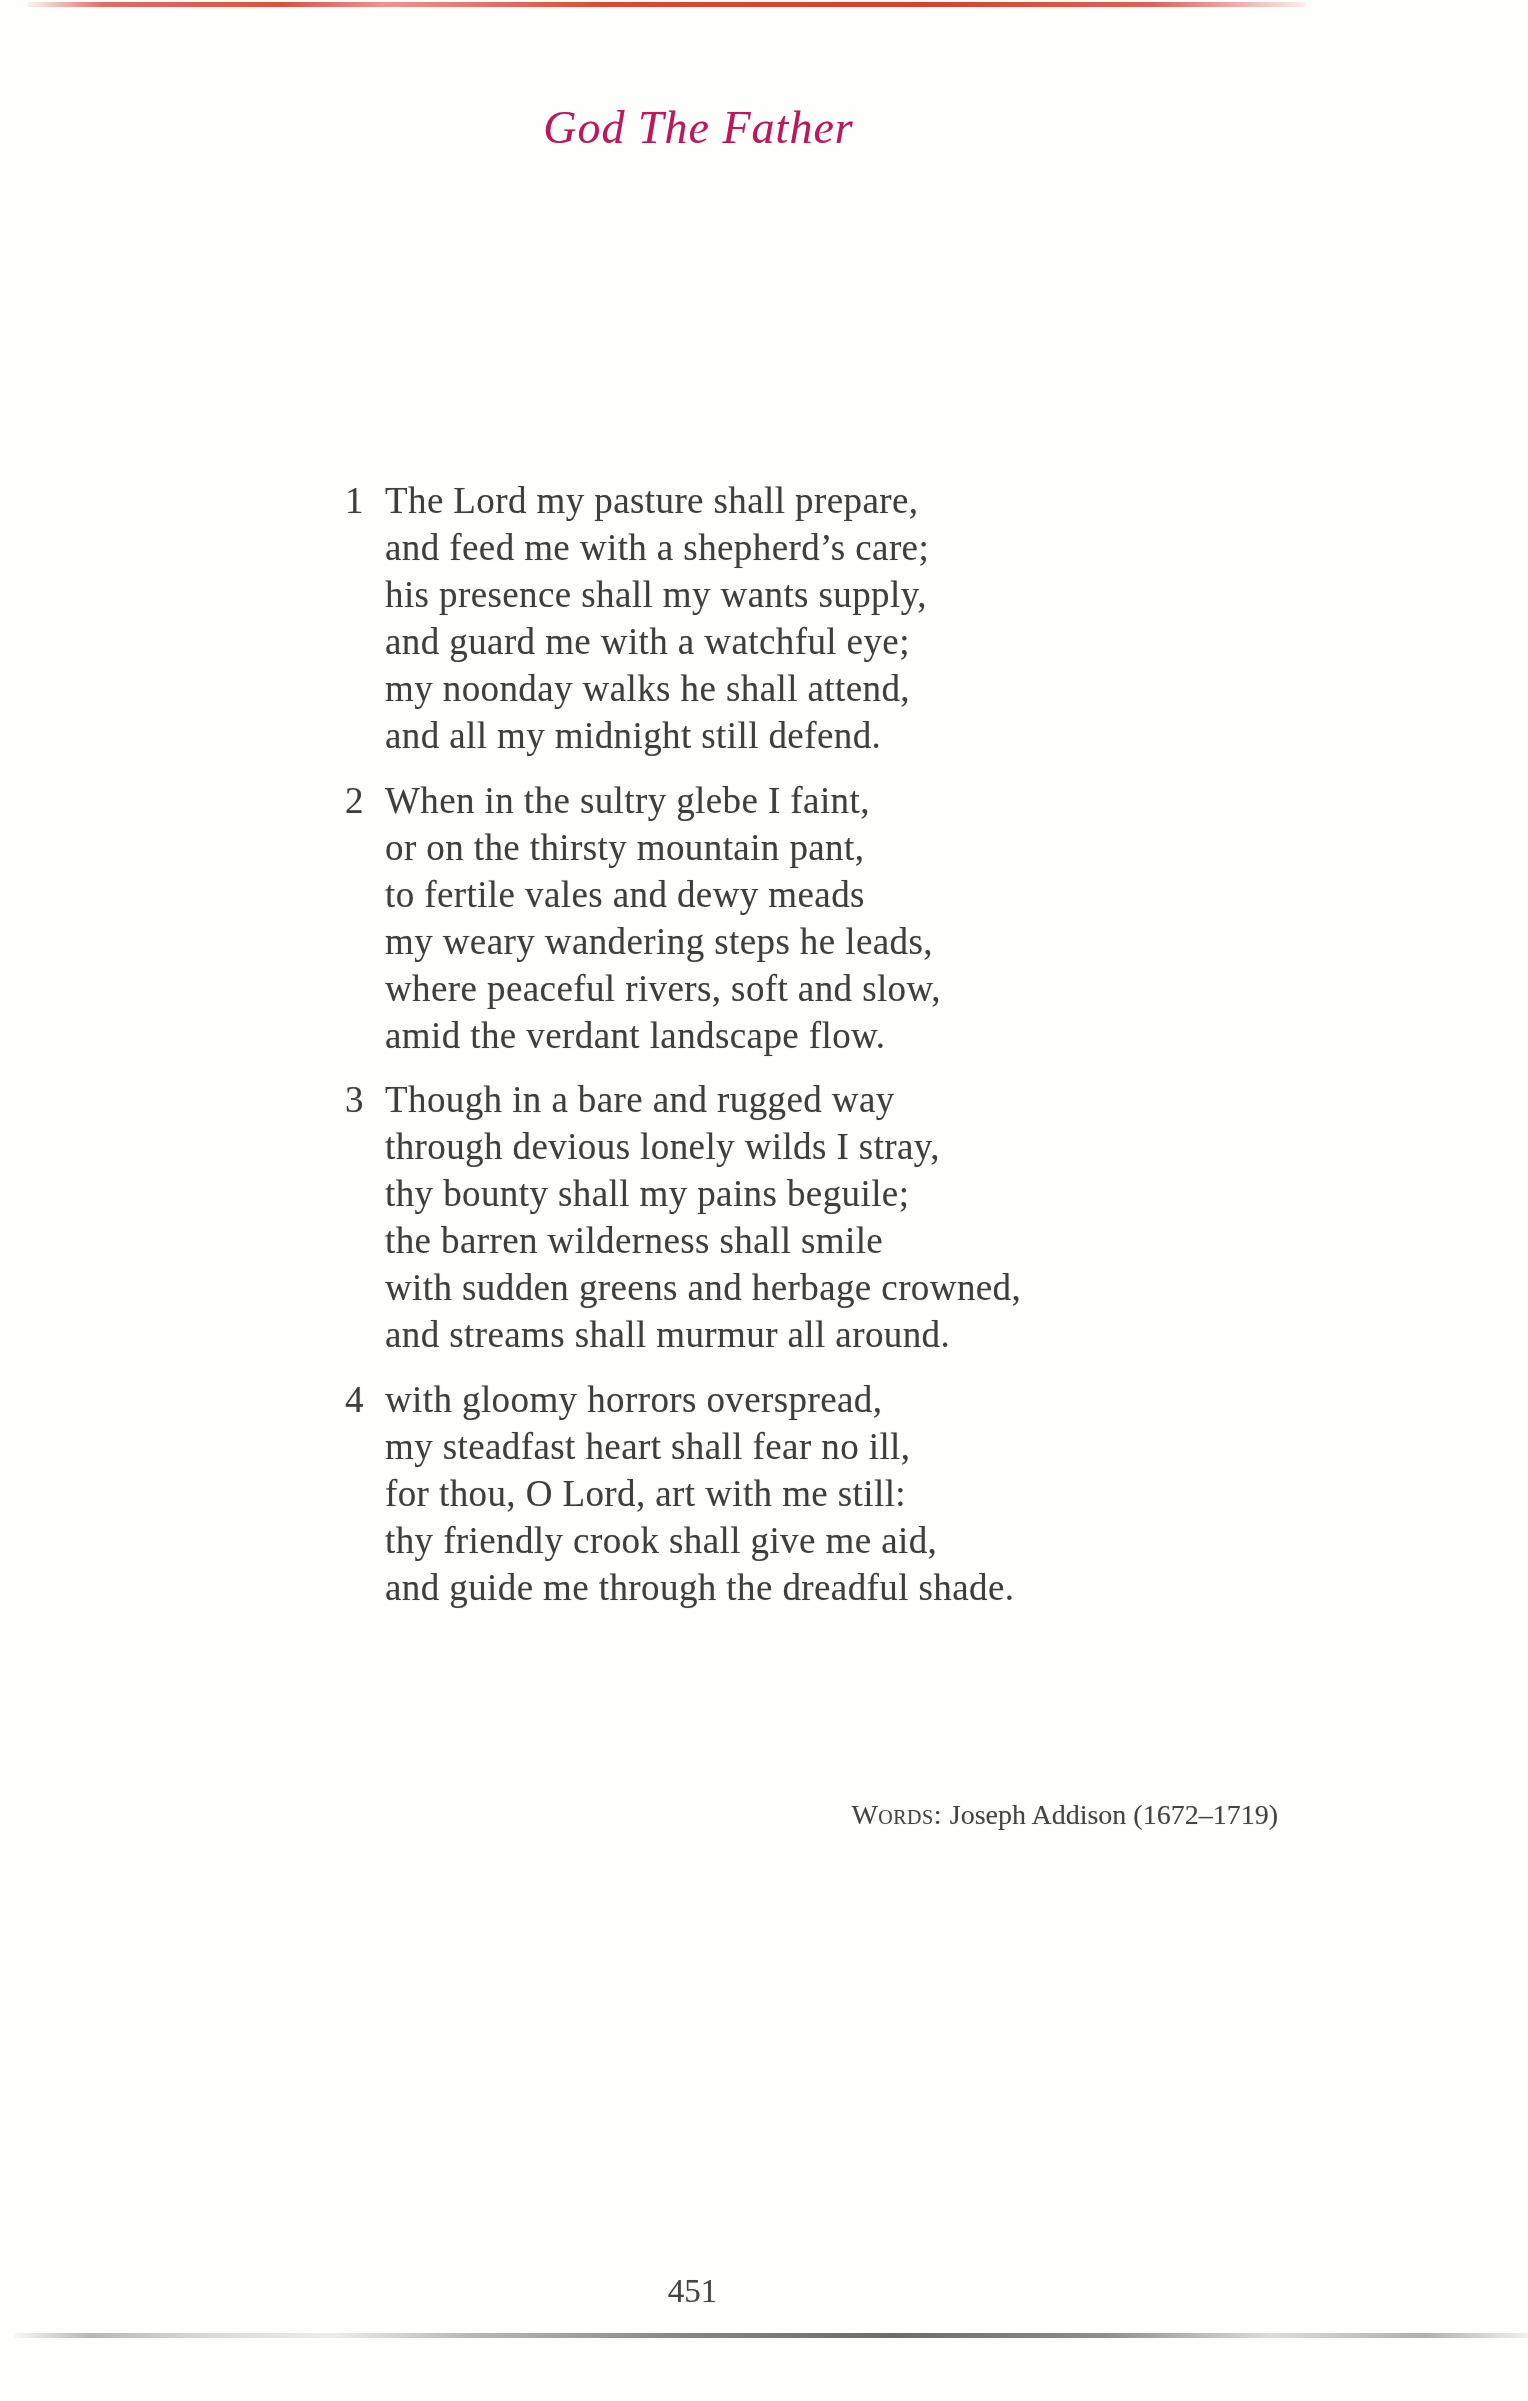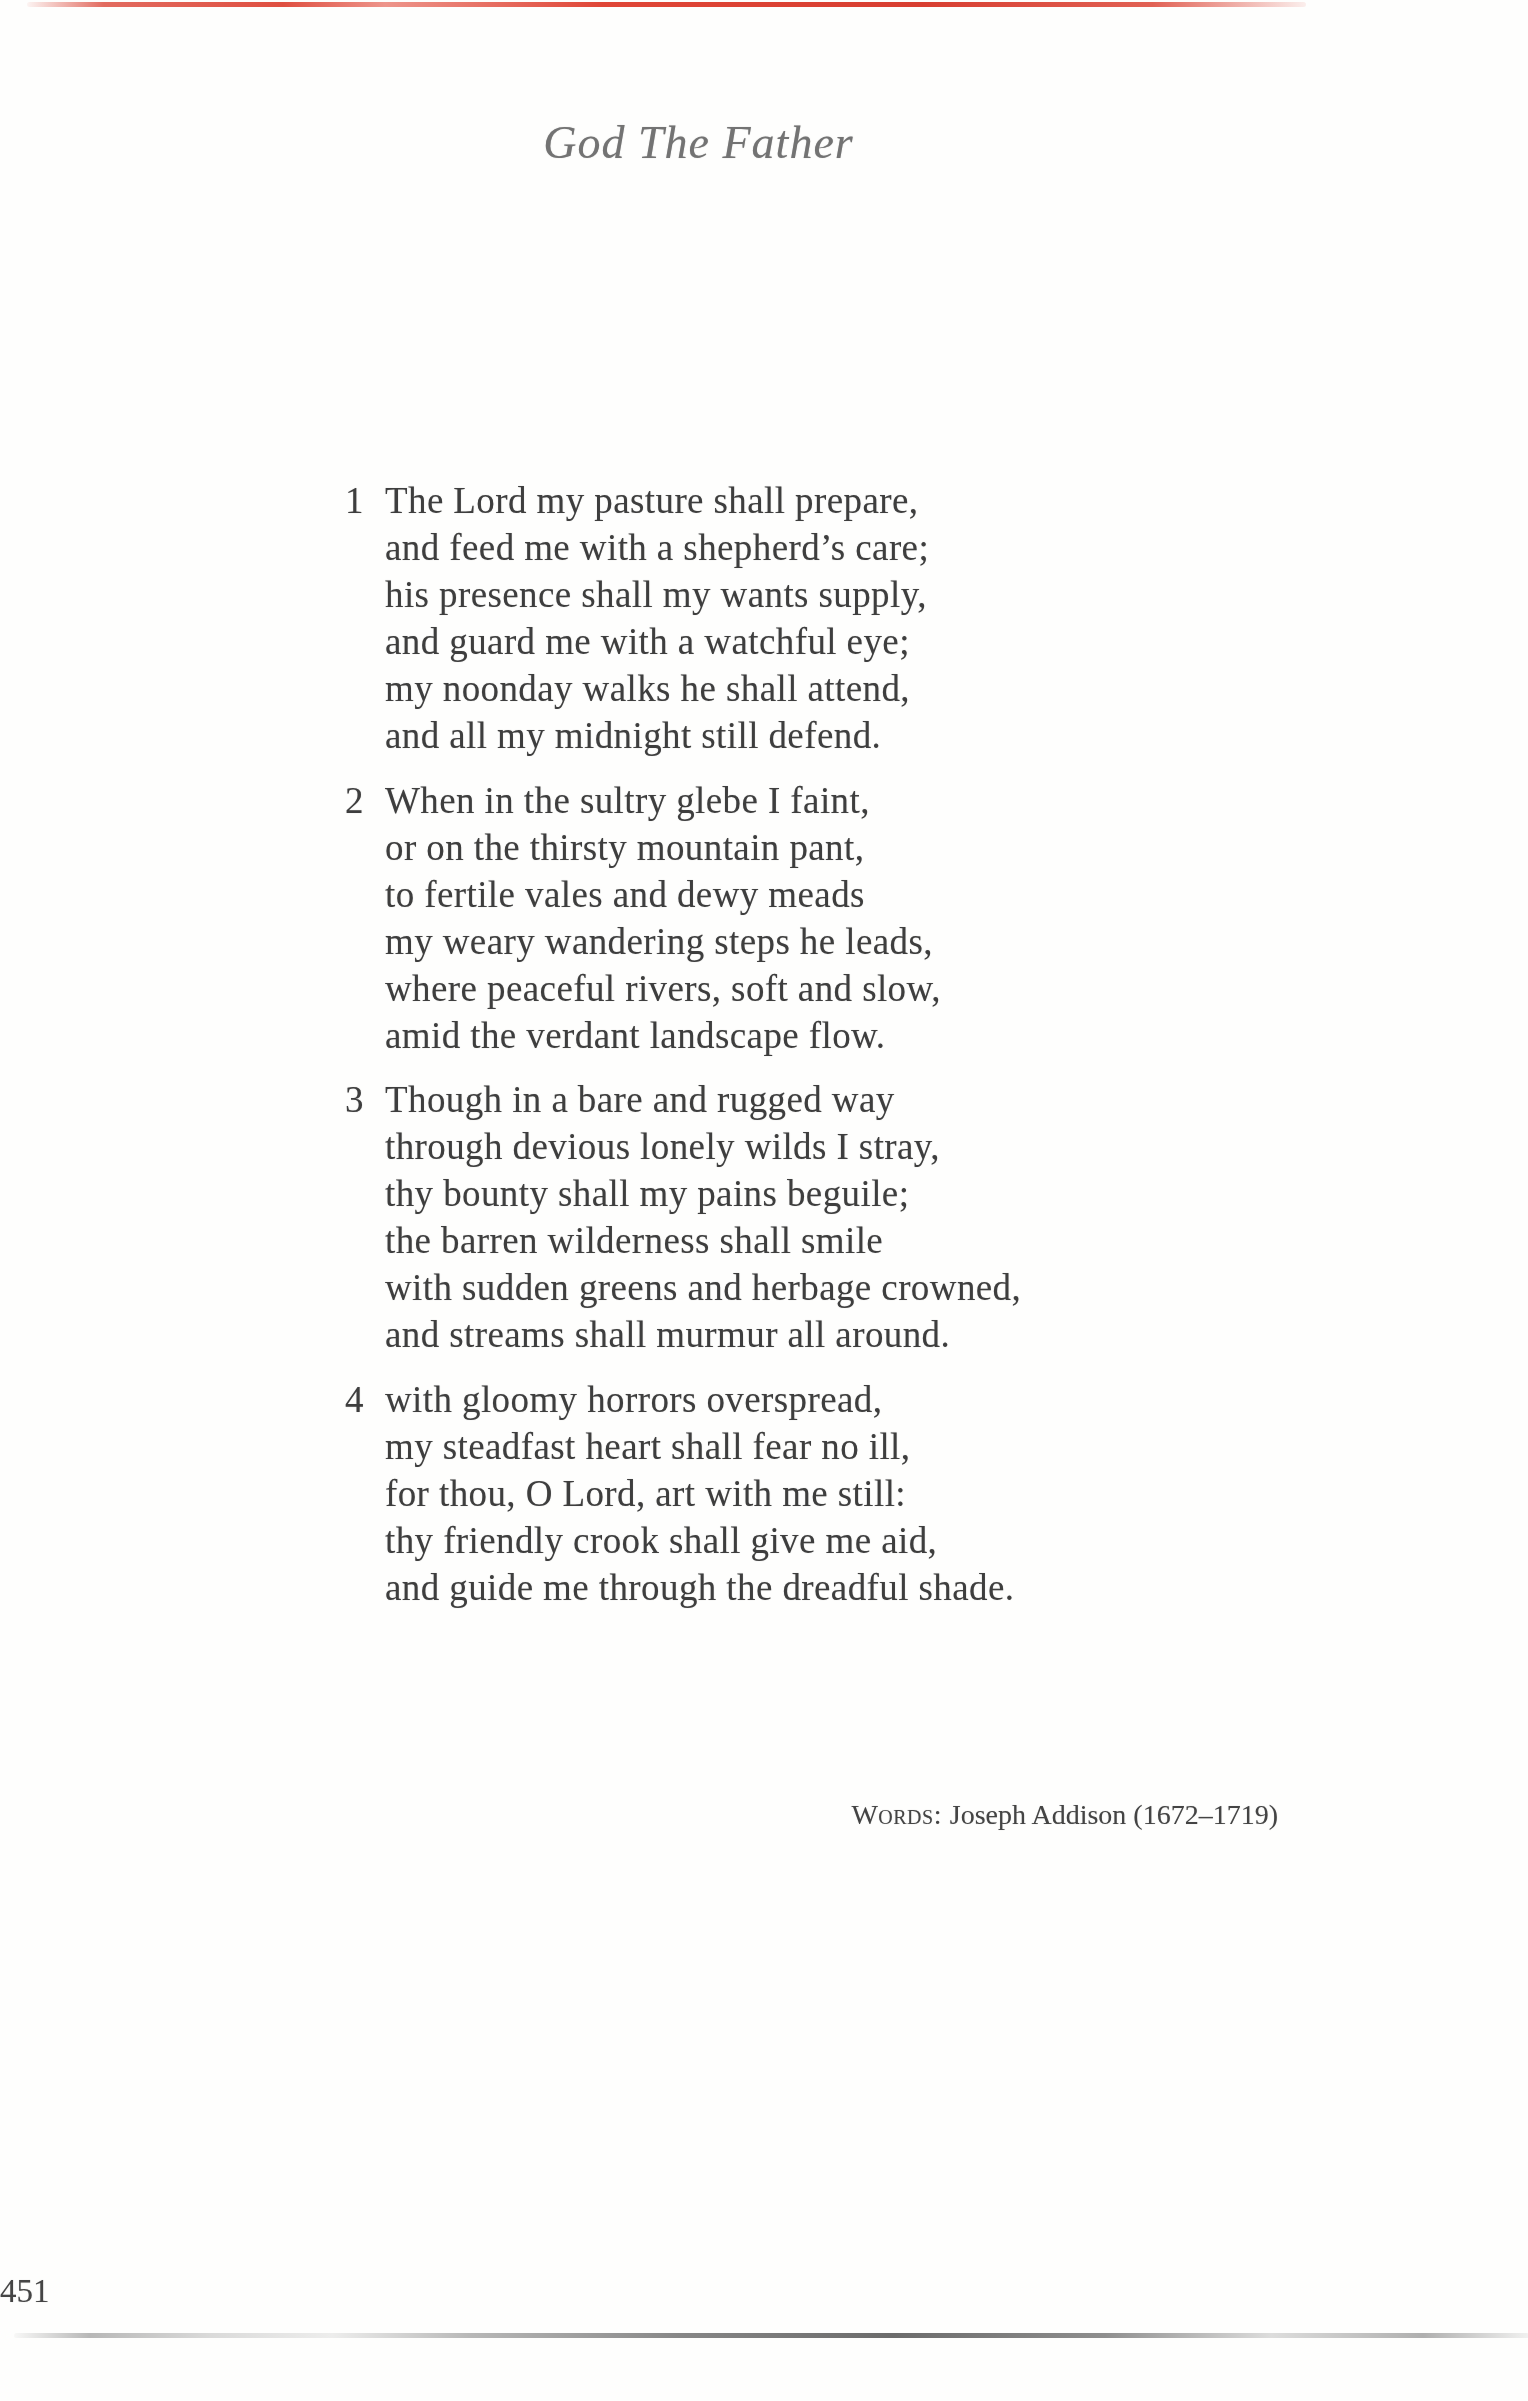--- a/index.html
+++ b/index.html
@@ -29,28 +29,28 @@
       rgba(217,58,43,0.75) 6%,
       rgba(220,60,44,0.9) 20%,
       rgba(224,62,45,0.55) 28%,
       rgba(222,60,44,0.95) 45%,
       rgba(214,52,38,0.95) 70%,
       rgba(218,58,42,0.8) 88%,
       rgba(217,58,43,0.08) 100%);
   }
   .section-header {
     position: absolute;
-    top: 114px;
+    top: 99px;
     left: 0;
     width: 1397px;
     text-align: center;
     font-style: italic;
     font-size: 46px;
     line-height: 58px;
-    color: #737373;
+    color: #be185d;
     letter-spacing: 1px;
     text-shadow: 0 0 1px rgba(70,70,70,0.35);
   }
   .verses {
     position: absolute;
     left: 345px;
     top: 477px;
   }
   .verse {
     display: flex;
@@ -83,21 +83,21 @@
   .attribution .label {
     font-variant: small-caps;
     letter-spacing: 0.5px;
     margin-right: 7.8px;
   }
   .page-number {
     position: absolute;
     top: 2271px;
     left: 0;
     width: 1385px;
-    text-align: left;
+    text-align: center;
     font-size: 33px;
     line-height: 41px;
     color: #454545;
     text-shadow: 0 0 1px rgba(70,70,70,0.3);
   }
   
   .bottom-rule {
     position: absolute;
     top: 2333px;
     left: 13.6px;

